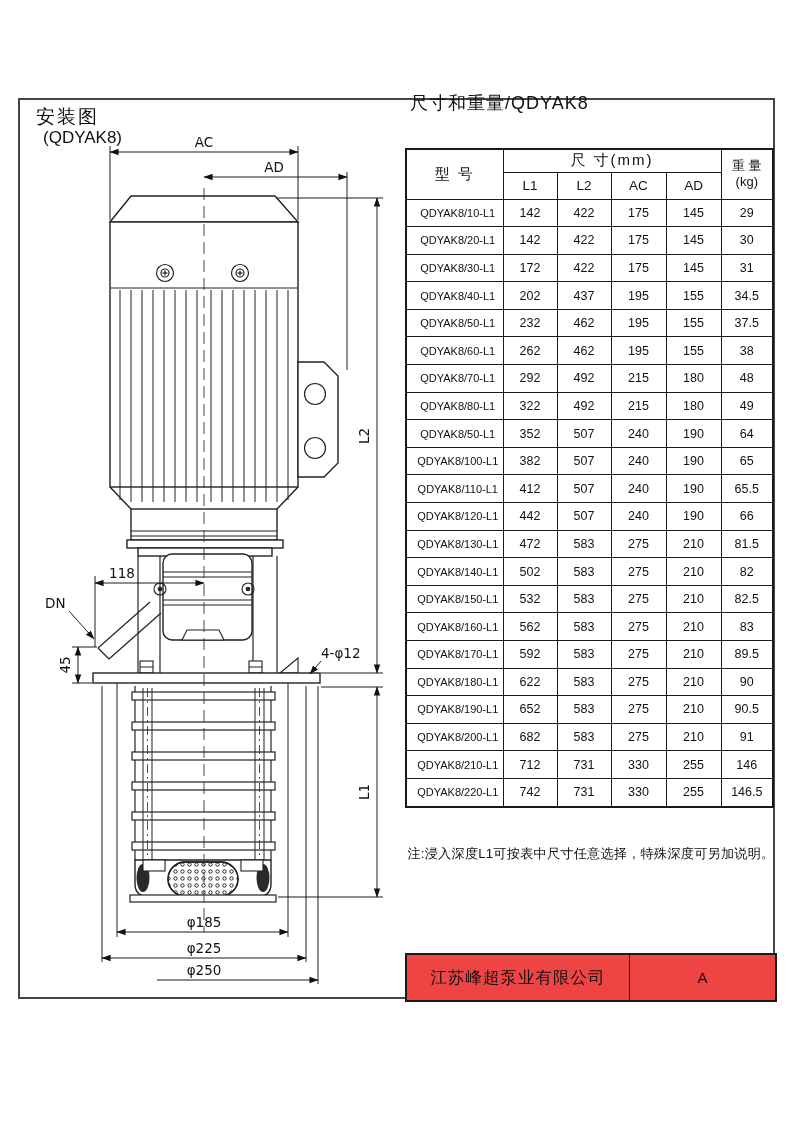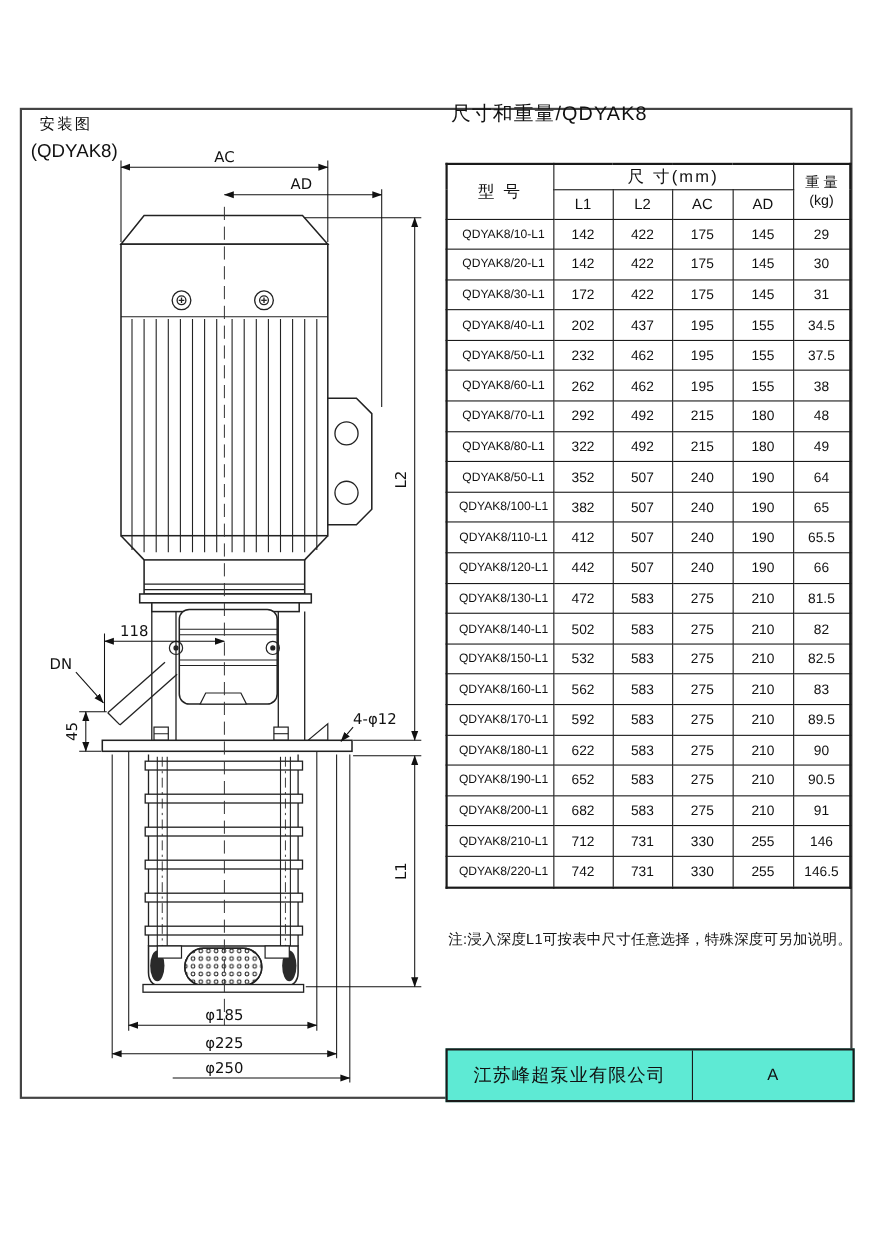--- a/index.html
+++ b/index.html
@@ -1,36 +1,36 @@
 <!DOCTYPE html>
 <html><head>
 <meta charset="utf-8">
 <style>
   html,body{margin:0;padding:0;background:#fff;}
   body{width:800px;height:1132px;position:relative;font-family:"Liberation Sans","DejaVu Sans",sans-serif;color:#111;}
   .abs{position:absolute;}
   #frame{left:18px;top:98px;width:757px;height:901px;border:2px solid #444;box-sizing:border-box;background:#fff;}
-  #drawing-title1{left:36px;top:104px;font-size:14px;letter-spacing:2px;}
-  #drawing-title2{left:28px;top:128px;font-size:17px;}
+  #drawing-title1{left:36px;top:104px;font-size:19px;letter-spacing:2px;}
+  #drawing-title2{left:43px;top:128px;font-size:17px;}
   #table-title{left:410px;top:91px;font-size:18px;letter-spacing:1px;}
   #pump-svg{left:18px;top:98px;}
   
   #dims-table{left:405px;top:148px;width:367px;border-collapse:collapse;table-layout:fixed;}
   #dims-table th,#dims-table td{border:1.4px solid #1a1a1a;padding:0;text-align:center;vertical-align:middle;background:#fff;}
   #dims-table{border:2px solid #1a1a1a;}
   #dims-table thead th{font-weight:normal;}
   .th-big{font-size:15px;letter-spacing:2px;}
   .th-sub{font-size:13.5px;height:26px;}
   .row1{height:23px;}
   #dims-table td{height:26.6px;font-size:12.5px;}
   #dims-table td.model{font-size:11px;text-align:center;padding-left:6px;letter-spacing:0;}
   .wcell{font-size:13px;line-height:1.25;}
   
   #note{left:405px;top:845px;width:372px;font-size:13.2px;letter-spacing:0.2px;text-align:center;}
-  #footer-box{left:405px;top:953px;width:372px;height:49px;border:2px solid #1a1a1a;box-sizing:border-box;display:flex;background:#5eead4;justify-content:center;}
+  #footer-box{left:405px;top:953px;width:372px;height:49px;border:2px solid #1a1a1a;box-sizing:border-box;display:flex;background:#ef4444;justify-content:center;}
   #footer-box .cell{display:flex;align-items:center;justify-content:center;height:100%;box-sizing:border-box;}
   #cell-company{width:223px;font-size:16.5px;letter-spacing:1px;border-right:1.4px solid #1a1a1a;}
   #cell-revlabel{width:94px;font-size:15px;letter-spacing:4px;border-right:1.4px solid #1a1a1a;}
   #cell-revvalue{flex:1;font-size:15px;}
   svg text{font-family:"DejaVu Sans","Liberation Sans",sans-serif;fill:#111;}
 </style>
 </head>
 <body>
 
 <div id="frame" class="abs"></div>

